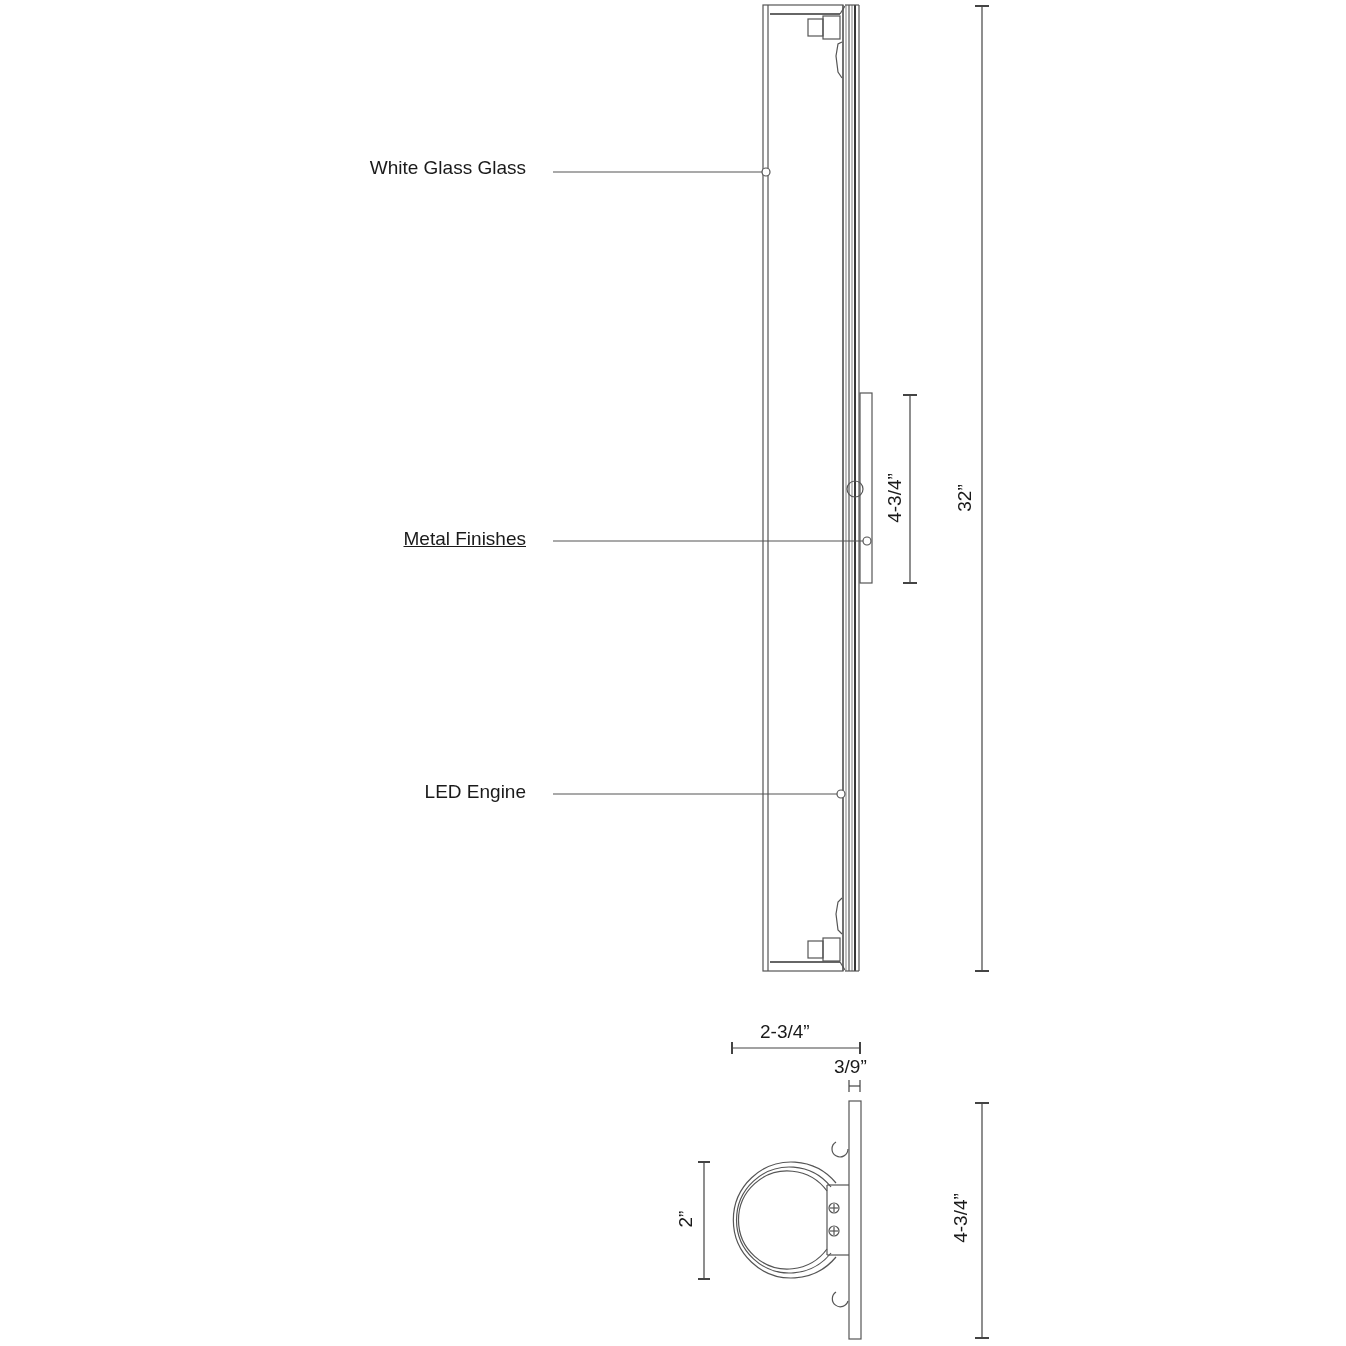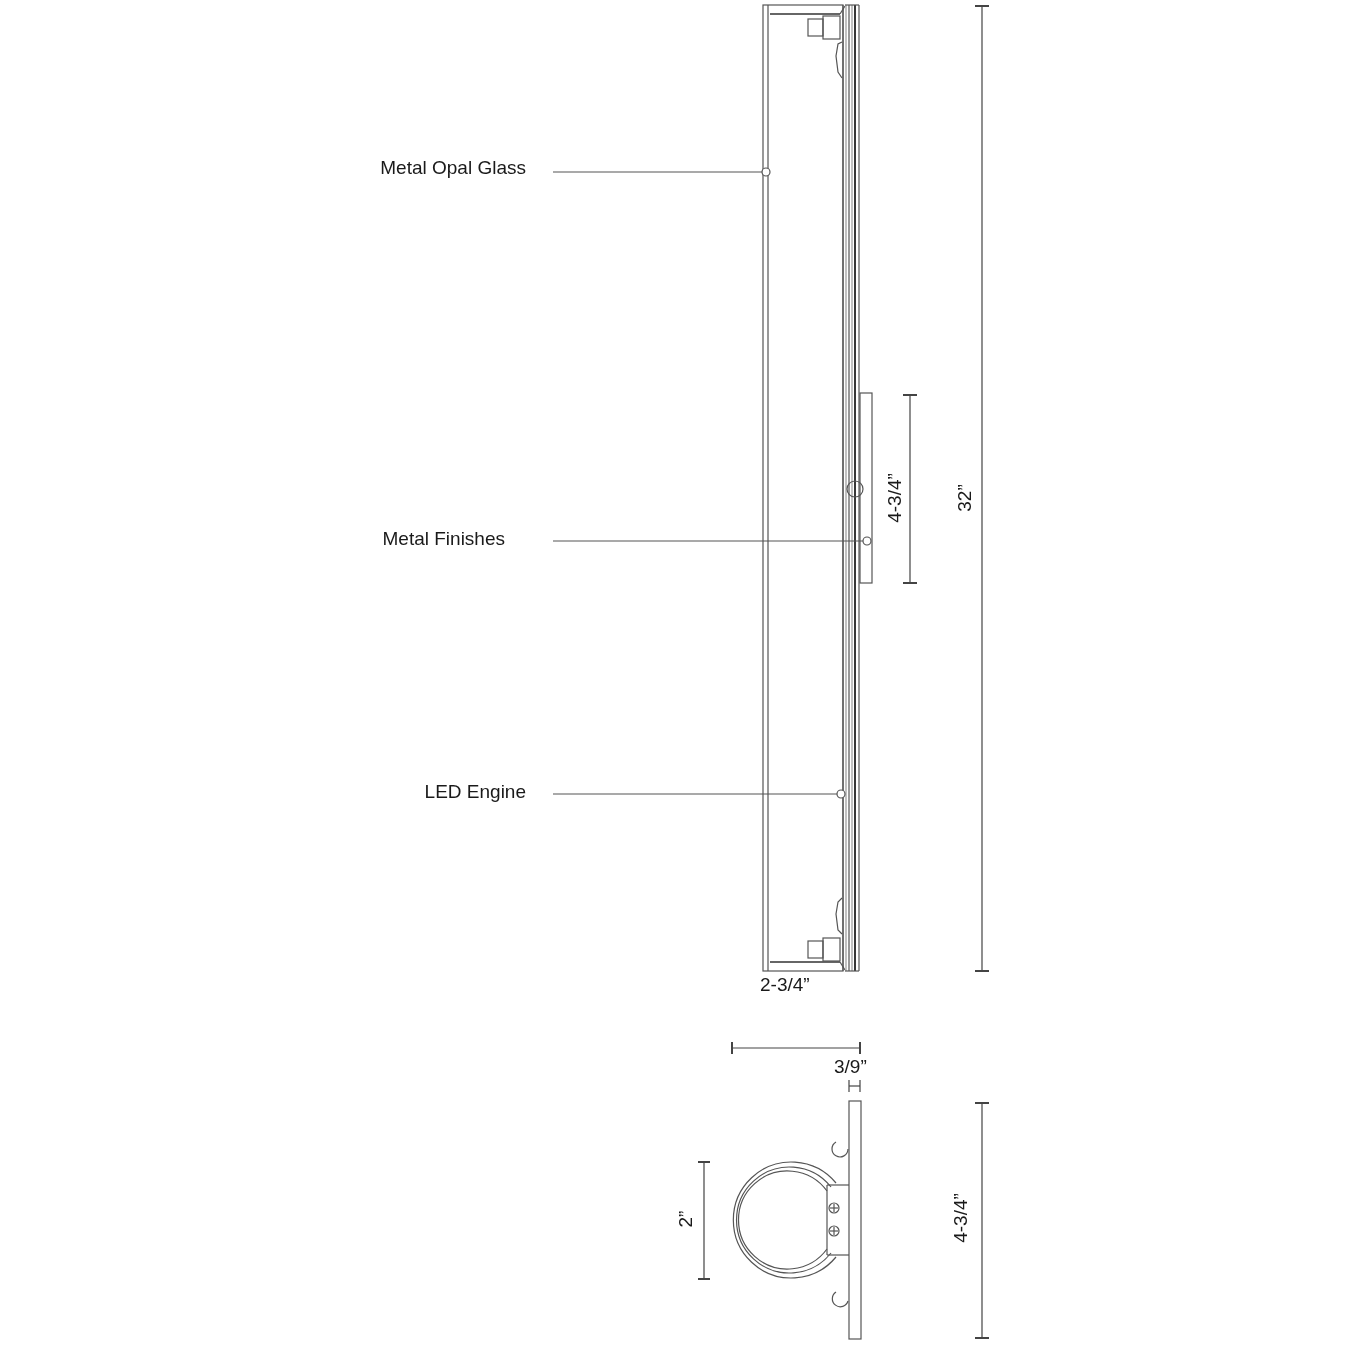--- a/index.html
+++ b/index.html
@@ -96,22 +96,22 @@
       <circle cx="834" cy="1208" r="5"></circle>
       <line x1="830" y1="1208" x2="838" y2="1208"></line>
       <line x1="834" y1="1204" x2="834" y2="1212"></line>
       <circle cx="834" cy="1231" r="5"></circle>
       <line x1="830" y1="1231" x2="838" y2="1231"></line>
       <line x1="834" y1="1227" x2="834" y2="1235"></line>
     </g>
   </g>
 </svg>
 
-<div class="label" style="right:820px; top:157px;">Metal Opal Glass</div>
-<div class="label" style="right:841px; top:528px;">Metal Finishes</div>
+<div class="label" style="right:820px; top:157px;">White Glass Glass</div>
+<div class="label" style="right:820px; top:528px;text-decoration:underline;">Metal Finishes</div>
 <div class="label" style="right:820px; top:781px;">LED Engine</div>
 
 <div class="dim vtext" style="left:945px; top:487px; width:40px; text-align:center;">32”</div>
 <div class="dim vtext" style="left:860px; top:487px; width:70px; text-align:center;">4-3/4”</div>
-<div class="dim" style="left:760px; top:974px;">2-3/4”</div>
+<div class="dim" style="left:760px; top:1021px;">2-3/4”</div>
 <div class="dim" style="left:834px; top:1056px;">3/9”</div>
 <div class="dim vtext" style="left:668px; top:1208px; width:36px; text-align:center;">2”</div>
 <div class="dim vtext" style="left:926px; top:1207px; width:70px; text-align:center;">4-3/4”</div>
 
 </body></html>

